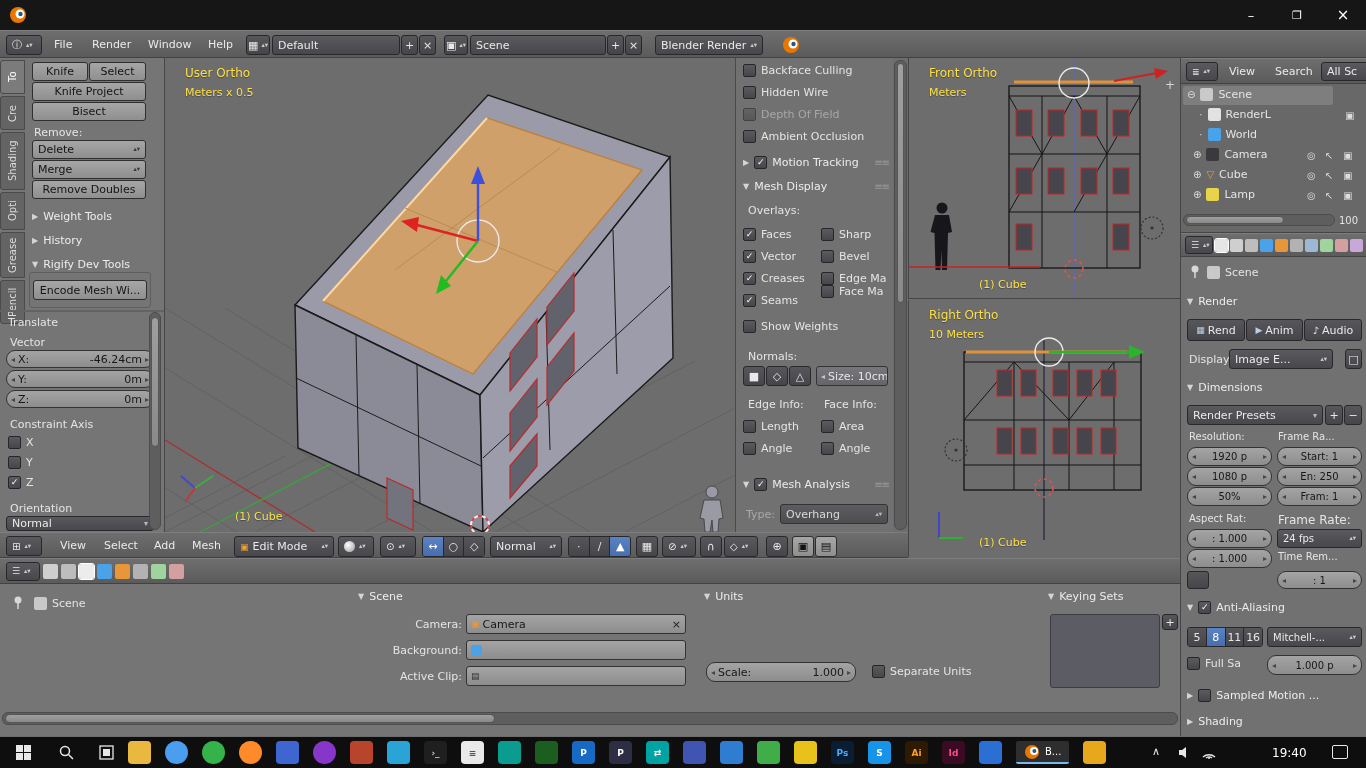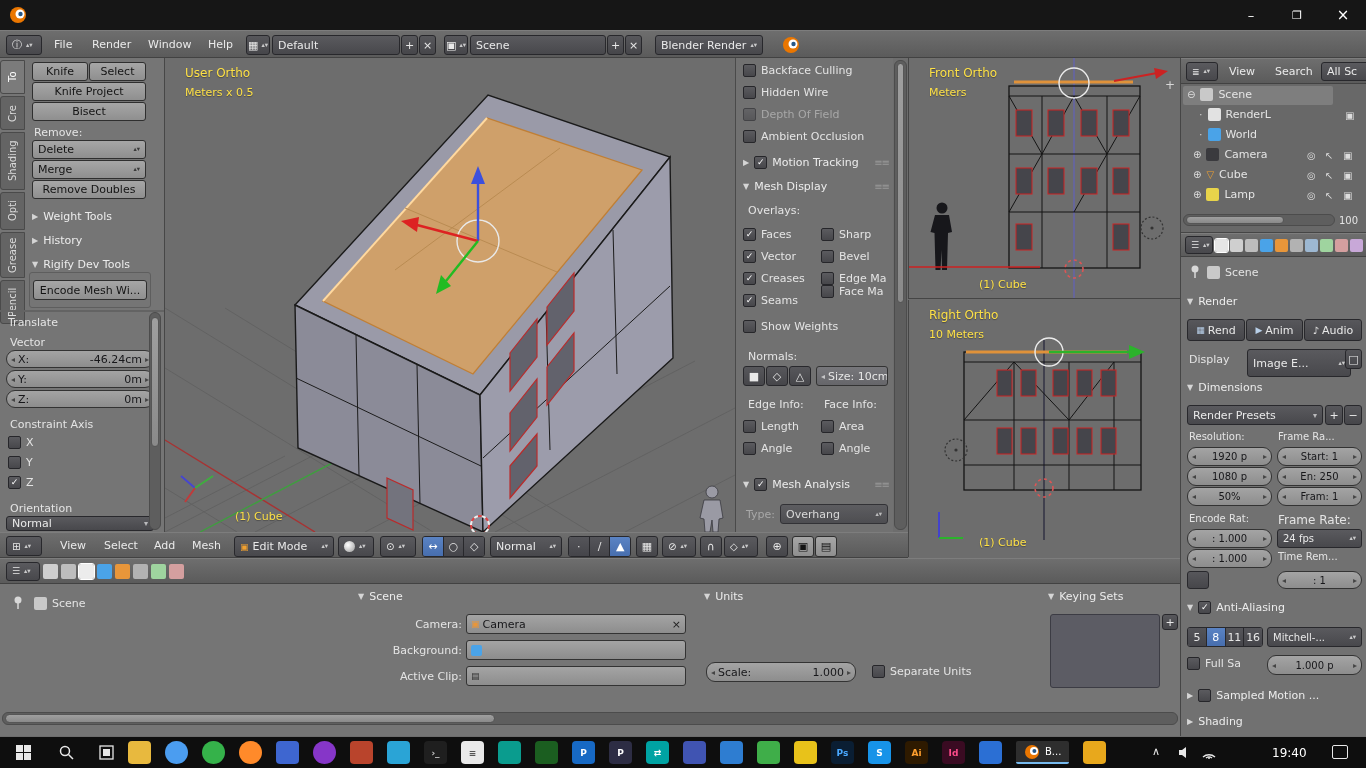--- a/index.html
+++ b/index.html
@@ -615,21 +615,21 @@
       </div>
     <div class="a dbtn" style="left:65px;top:86px;width:57px;height:22px">
         <span style="font-size:9px;color:#b8cfe8">▶</span>
         <span>Anim</span>
       </div>
     <div class="a dbtn" style="left:123px;top:86px;width:58px;height:22px">
         <span style="font-size:10px">♪</span>
         <span>Audio</span>
       </div>
     <span class="a lbl" style="left:8px;top:120px">Display</span>
-    <div class="a menuf" style="left:66px;top:116px;width:104px;height:28px">
+    <div class="a menuf" style="left:48px;top:116px;width:104px;height:20px">
         <span class="grow">Image E...</span>
         <span class="ud">▴▾</span>
       </div>
     <div class="a dbtn" style="left:164px;top:116px;width:17px;height:20px">□</div>
     <div class="a phdr" style="left:6px;top:148px">
         <span class="tri">▼</span>
         <span>Dimensions</span>
       </div>
     <div class="a menuf" style="left:6px;top:172px;width:136px;height:20px">
         <span class="grow">Render Presets</span>
@@ -662,21 +662,21 @@
     <div class="a numf" style="left:6px;top:254px;width:85px;height:19px;font-size:10px">
         <i>◂</i>
         <span class="grow" style="text-align:center">50%</span>
         <i>▸</i>
       </div>
     <div class="a numf" style="left:96px;top:254px;width:85px;height:19px;font-size:10px">
         <i>◂</i>
         <span class="grow" style="text-align:center">Fram: 1</span>
         <i>▸</i>
       </div>
-    <span class="a lbl" style="left:8px;top:280px;font-size:10px">Encode Rat:</span>
+    <span class="a lbl" style="left:8px;top:280px;font-size:10px">Aspect Rat:</span>
     <span class="a lbl" style="left:97px;top:280px;font-size:12px">Frame Rate:</span>
     <div class="a numf" style="left:6px;top:296px;width:85px;height:19px;font-size:10px">
         <i>◂</i>
         <span class="grow" style="text-align:center">: 1.000</span>
         <i>▸</i>
       </div>
     <div class="a menuf" style="left:96px;top:296px;width:85px;height:19px;font-size:10px">
         <span class="grow">24 fps</span>
         <span class="ud">▴▾</span>
       </div>

